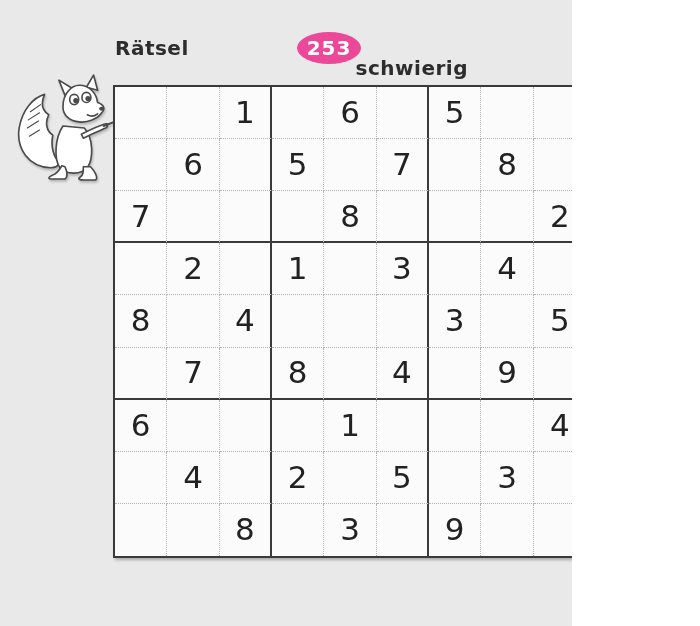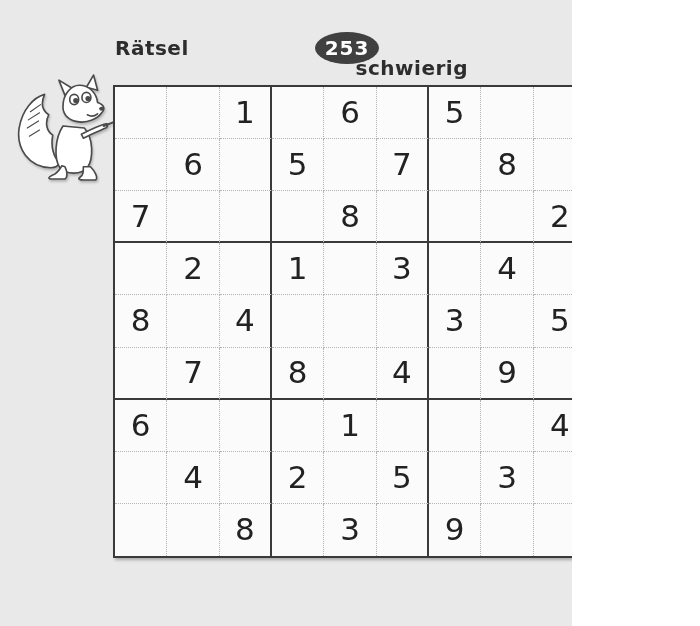--- a/index.html
+++ b/index.html
@@ -25,23 +25,23 @@
     position: absolute;
     right: 104px; top: 36px;
     font-size: 20px;
     font-weight: 700;
     color: #2d2d2d;
     letter-spacing: 0.5px;
     margin-top: 20px;
   }
   .badge {
     position: absolute;
-    left: 315px; top: 32px;
+    left: 297px; top: 32px;
     width: 64px; height: 32px;
-    background: #404040;
+    background: #ec4899;
     border-radius: 50%;
     display: flex;
     align-items: center;
     justify-content: center;
     color: #ffffff;
     font-size: 20px;
     font-weight: 700;
     letter-spacing: 1px;
   }
 

